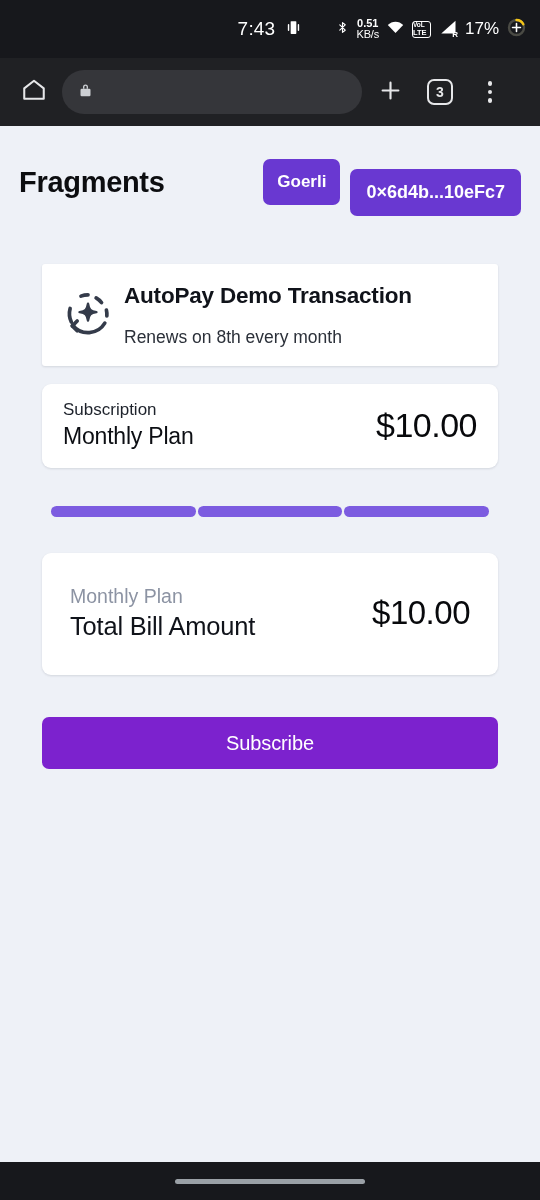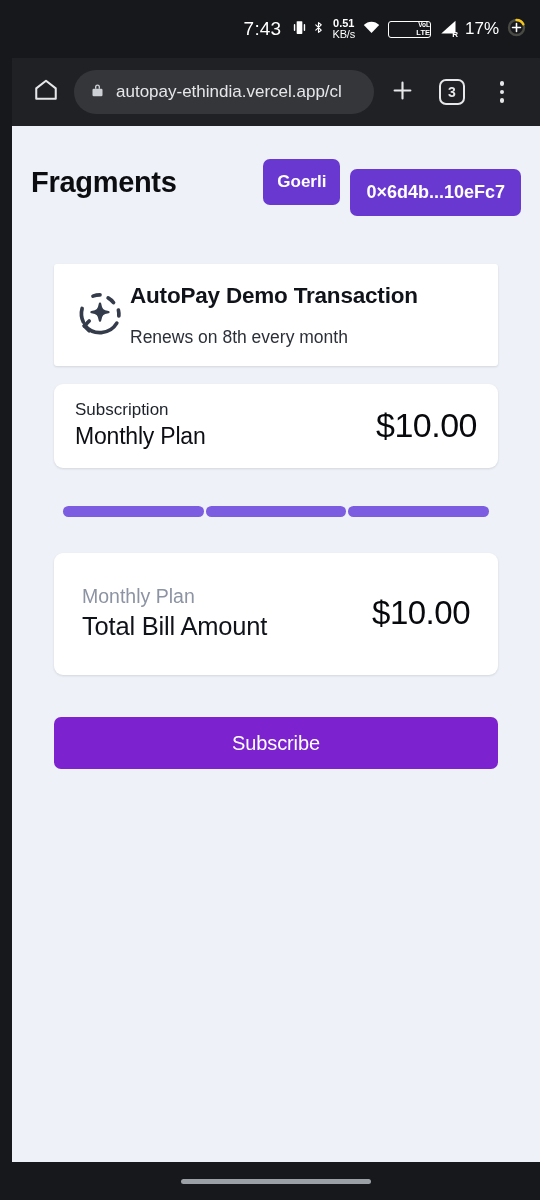--- a/index.html
+++ b/index.html
@@ -2,36 +2,36 @@
 <html><head>
 <meta charset="utf-8">
 <style>
   * { margin:0; padding:0; box-sizing:border-box; }
   html, body {
     width:540px; height:1200px;
     font-family:"Liberation Sans", sans-serif;
     background:#17181c;
     overflow:hidden;
   }
-  .device { position:relative; width:540px; height:1200px; display:flex; flex-direction:column;padding-left:12px; }
+  .device { position:relative; width:540px; height:1200px; display:flex; flex-direction:column; }
 
   
   .statusbar {
     height:58px; background:#17181c; color:#ffffff;
     display:flex; align-items:center; position:relative; flex:none;
   }
   .sb-center { position:absolute; left:0; right:0; display:flex; justify-content:center;
                align-items:center; gap:10px; }
   .sb-time { font-size:19px; font-weight:500; letter-spacing:.2px; }
   .sb-right { position:absolute; right:14px; display:flex; align-items:center; gap:8px; }
   .sb-net { display:flex; flex-direction:column; align-items:center; line-height:1; }
   .sb-net .v { font-size:11px; font-weight:700; }
   .sb-net .u { font-size:11px; font-weight:400; letter-spacing:-.2px; }
-  .sb-volte { border:1.6px solid #fff; border-radius:3px; width:43px; height:17px;
-              display:flex; flex-direction:column; align-items:flex-end; justify-content:center;
+  .sb-volte { border:1.6px solid #fff; border-radius:3px; width:19px; height:17px;
+              display:flex; flex-direction:column; align-items:flex-start; justify-content:center;
               line-height:1; }
   .sb-volte .a { font-size:6.5px; font-weight:700; }
   .sb-volte .b { font-size:7.5px; font-weight:700; }
   .sb-batt { font-size:17px; font-weight:500; }
 
   
   .chrome {
     height:68px; background:#202124; display:flex; align-items:center;
     padding:0 12px; gap:6px; flex:none;
   }
@@ -67,21 +67,21 @@
 
   .content { padding:0 42px; margin-top:48px; }
 
   .card {
     background:#ffffff;
     box-shadow:0 1px 3px rgba(17,24,39,.07), 0 1px 2px rgba(17,24,39,.05);
   }
 
   .card-tx {
     border-radius:3px; padding:18px 20px;
-    display:flex; align-items:center; gap:4px;
+    display:flex; align-items:center; gap:10px;
   }
   .tx-icon { width:52px; height:52px; flex:none; }
   .tx-title { font-size:22.5px; font-weight:700; color:#10131a; letter-spacing:-.2px;
               line-height:1.25; }
   .tx-sub   { font-size:17.5px; color:#2b3039; margin-top:17px; }
 
   .card-sub {
     margin-top:18px; border-radius:9px; padding:16px 21px 18px 21px;
     display:flex; align-items:center; justify-content:space-between; gap:24px;
   }
@@ -179,21 +179,20 @@
       </span>
     </div>
 
     <div class="omnibox">
       <span>
         <svg width="15" height="18" viewBox="0 0 24 24" fill="#cdd0d4">
           <rect x="4" y="10" width="16" height="12" rx="2"></rect>
           <path d="M8 10V7a4 4 0 0 1 8 0v3h-2.2V7a1.8 1.8 0 0 0-3.6 0v3H8z"></path>
         </svg>
       </span>
-      <span class="url">autopay-ethindia.vercel.app/cl</span>
     </div>
 
     <div class="chrome-btn">
       <span>
         <svg width="27" height="27" viewBox="0 0 24 24" stroke="#e6e7e9" stroke-width="1.9" stroke-linecap="round">
           <path d="M12 5v14M5 12h14"></path>
         </svg>
       </span>
     </div>
 

